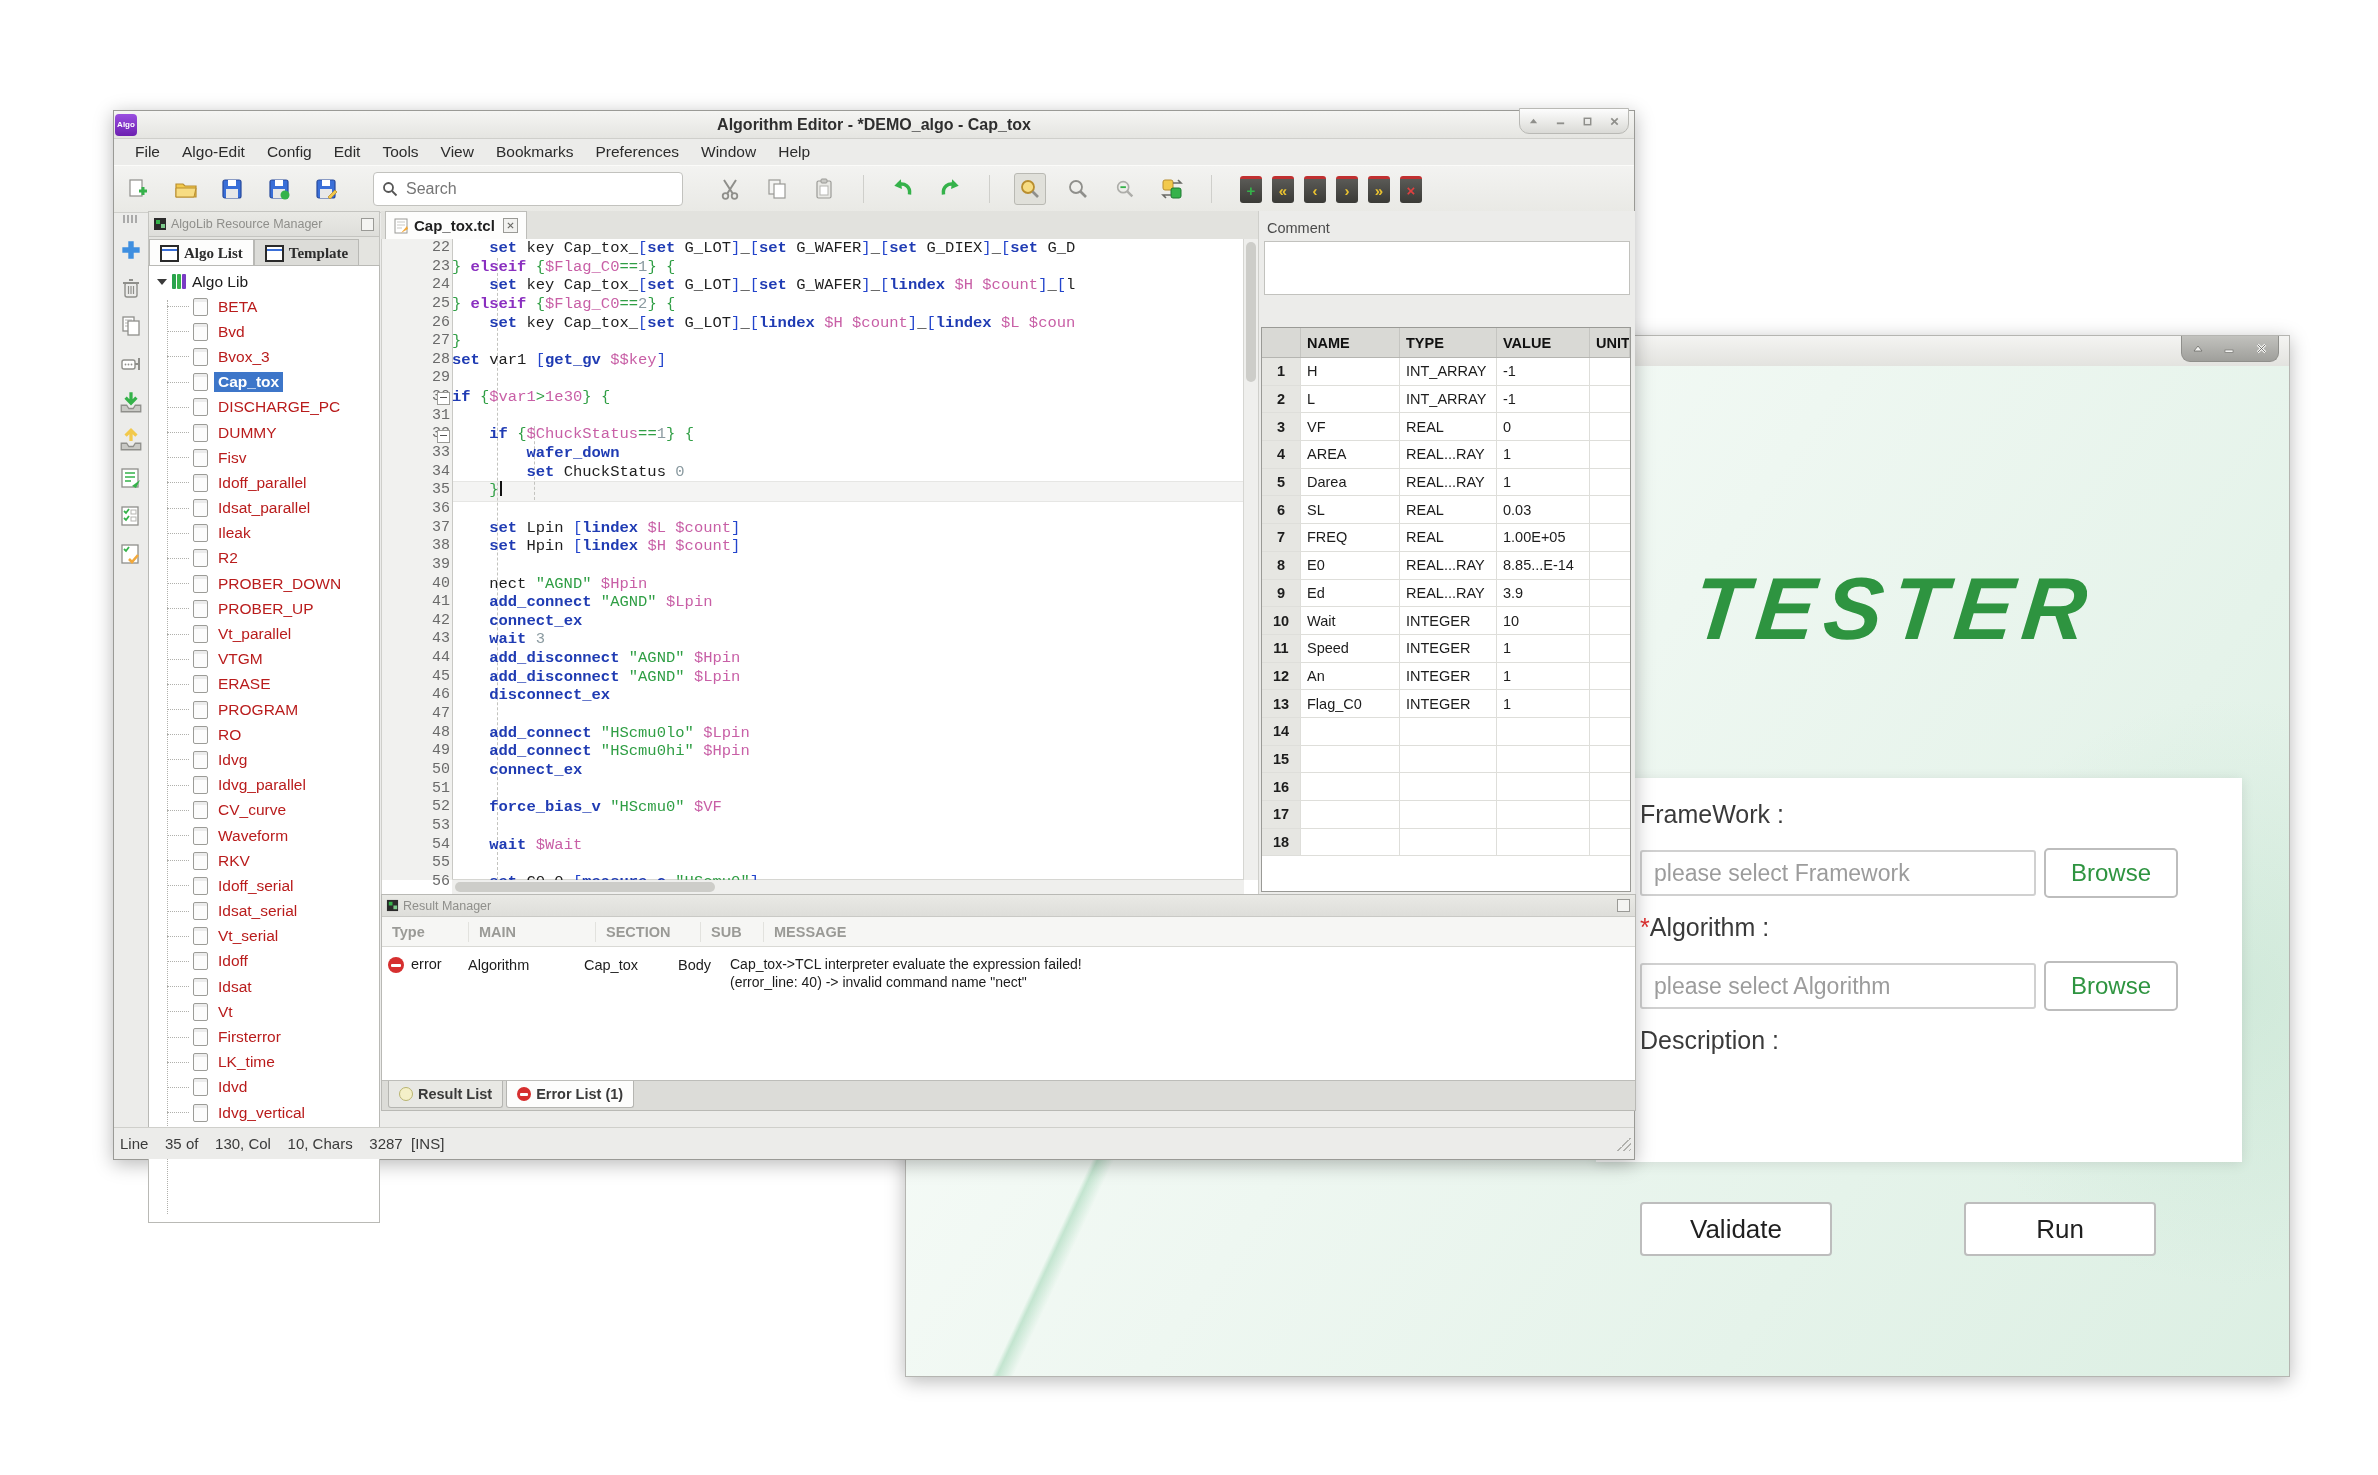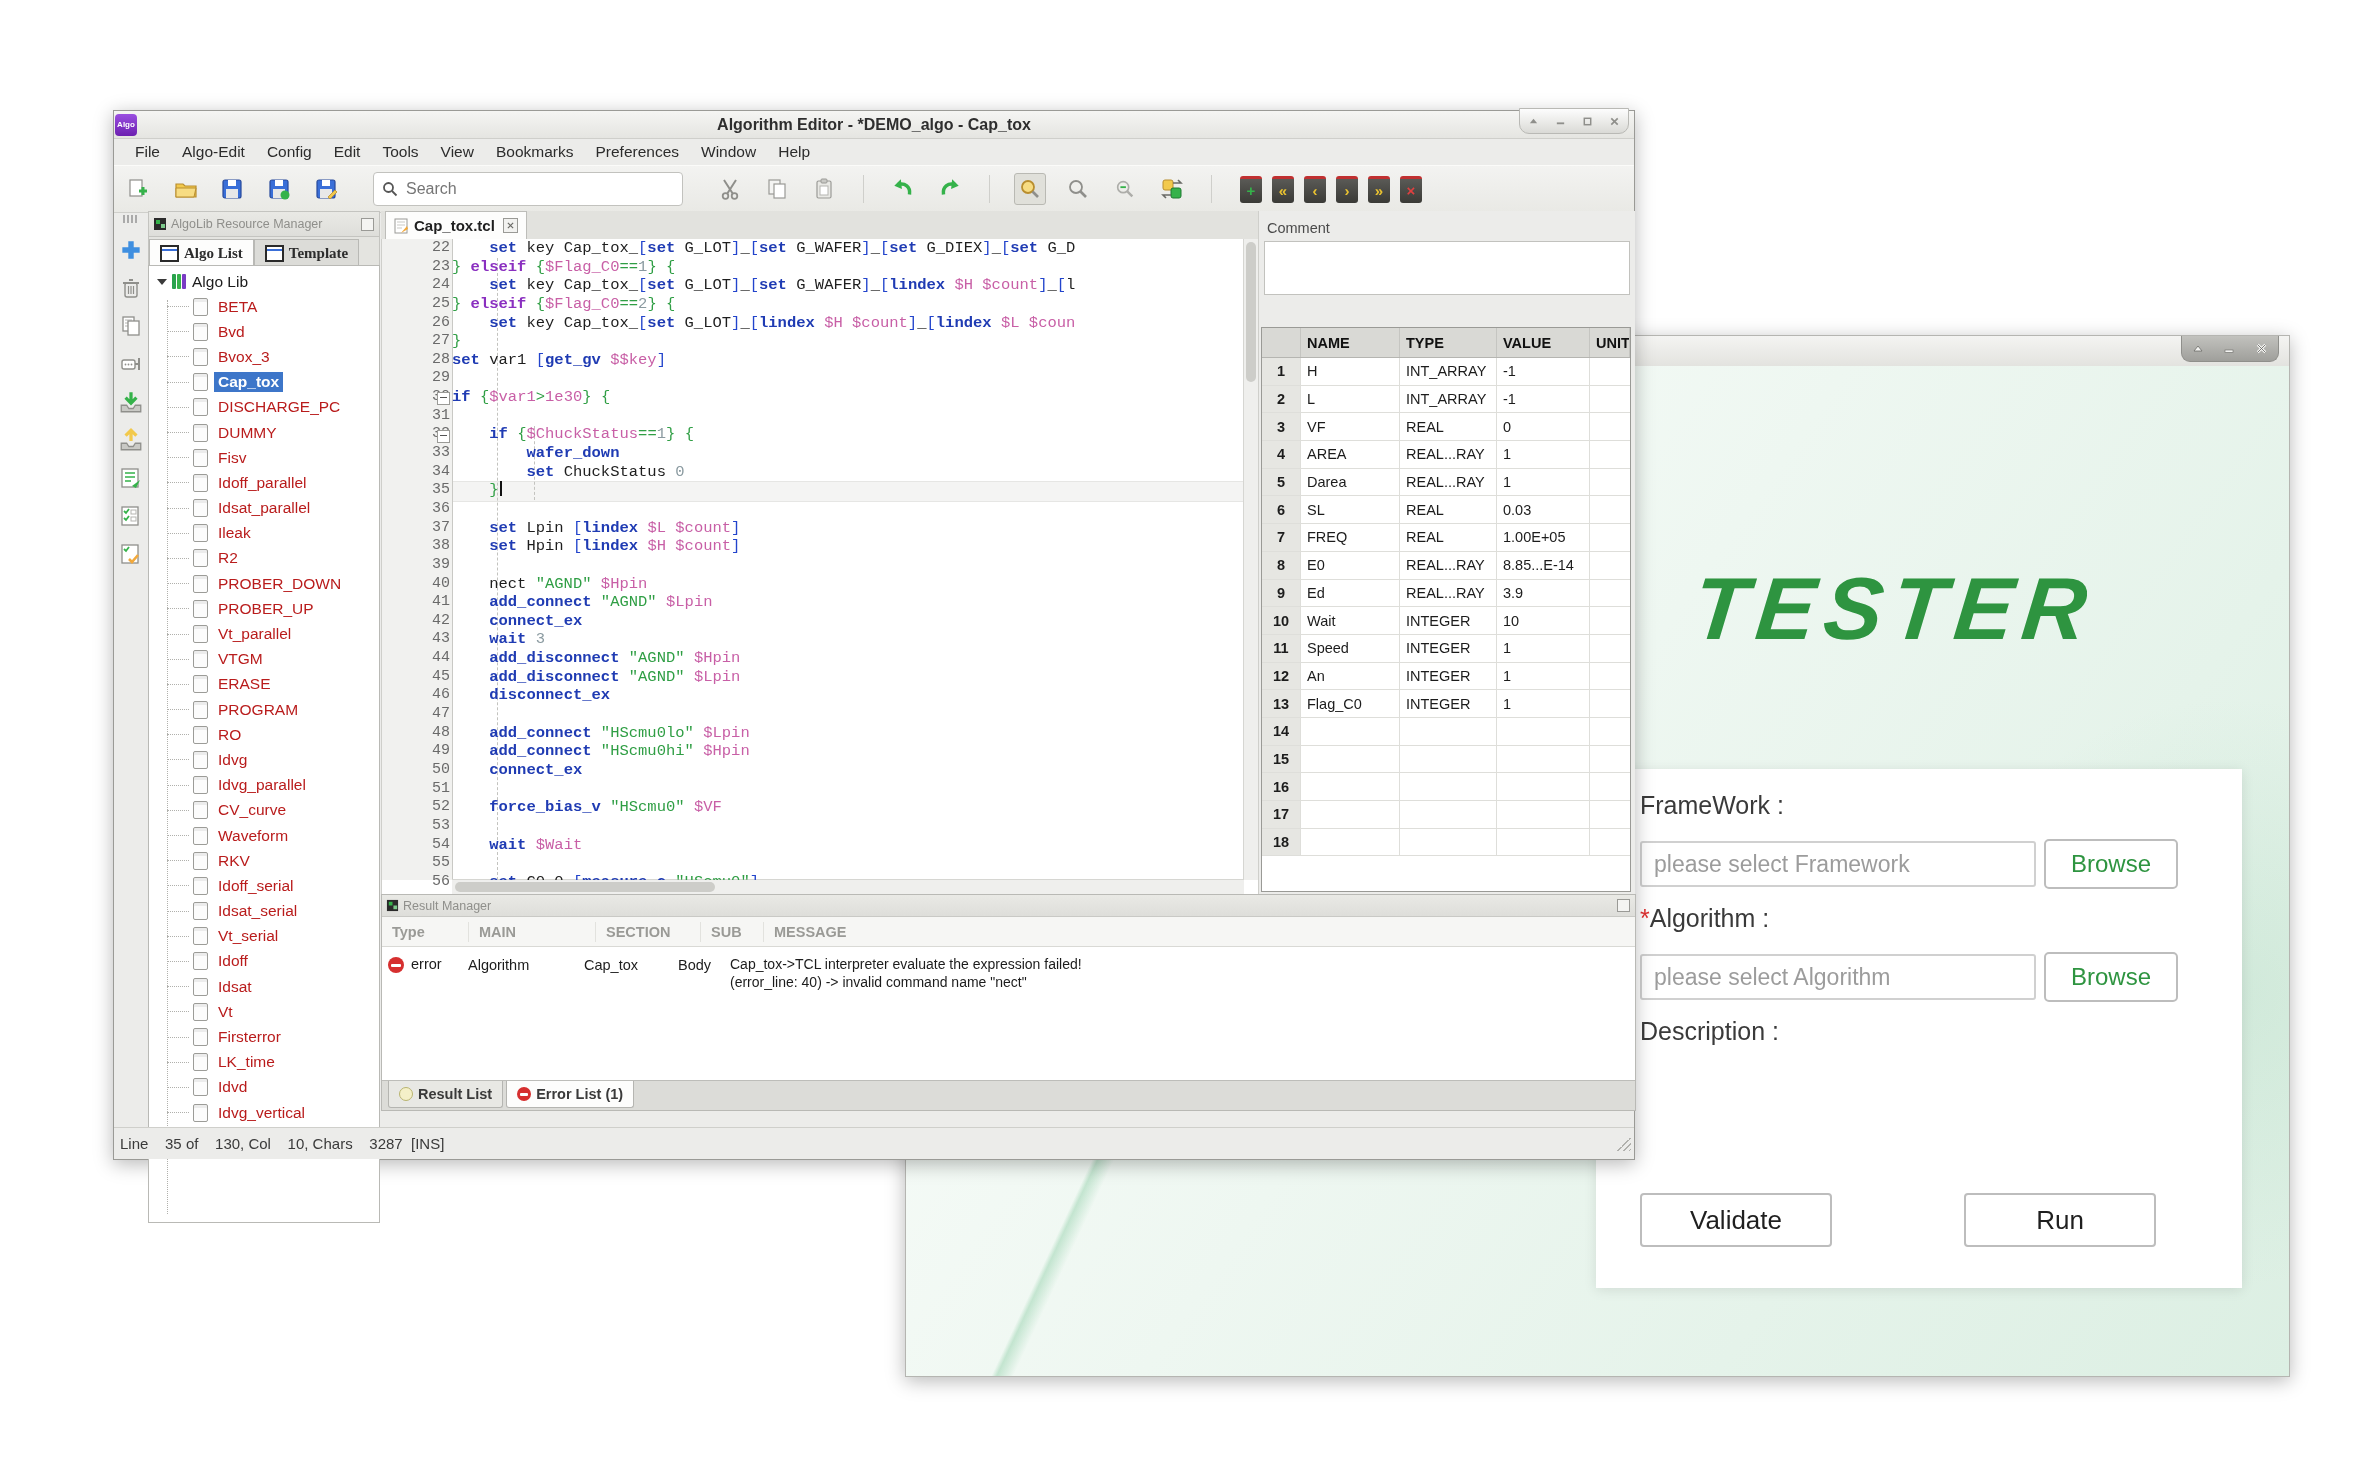--- a/index.html
+++ b/index.html
@@ -13,21 +13,21 @@
   .t-title{height:30px;background:linear-gradient(#f4f4f2,#e3e3df);border-bottom:1px solid #c4c4c0;position:relative;}
   .t-controls{position:absolute;right:10px;top:0;width:96px;height:25px;background:linear-gradient(#c2c2be,#9f9f9b);
               border:1px solid #8f8f8b;border-top:0;border-radius:0 0 9px 9px;display:flex;align-items:center;justify-content:space-around;}
   .t-body{position:absolute;left:0;right:0;top:30px;bottom:0;overflow:hidden;
      background:
        radial-gradient(420px 420px at 96% 62%, rgba(160,210,180,.25), rgba(160,210,180,0) 70%),
        linear-gradient(115deg, rgba(255,255,255,0) 30%, rgba(140,205,165,.45) 30.3%, rgba(140,205,165,0) 31.2%),
        linear-gradient(125deg,#fcfefc 0%,#eef7f1 45%,#dcefe3 100%);}
   .t-logo{position:absolute;left:788px;top:192px;font-size:88px;font-weight:bold;font-style:italic;
           color:#2e9440;letter-spacing:9px;transform:skewX(-6deg);}
-  .t-form{position:absolute;left:690px;top:403px;width:646px;height:519px;background:#fff;box-shadow:0 2px 12px rgba(0,0,0,.10);}
+  .t-form{position:absolute;left:690px;top:412px;width:646px;height:384px;background:#fff;box-shadow:0 2px 12px rgba(0,0,0,.10);}
   .t-label{position:absolute;left:44px;font-size:25px;color:#3a3a3a;}
   .t-star{color:#e03030;}
   .t-input{position:absolute;left:44px;width:368px;height:42px;border:2px solid #d0d0d0;border-radius:3px;
            font-size:23px;color:#333;padding:0 12px;font-family:"Liberation Sans",sans-serif;background:#fff;}
   .t-input::placeholder,.t-area::placeholder{color:#9c9c9c;}
   .t-browse{position:absolute;left:448px;width:130px;height:46px;background:#fff;border:2px solid #bdbdbd;border-radius:5px;
             color:#2e9440;font-size:24px;display:flex;align-items:center;justify-content:center;cursor:pointer;}
   .t-area{position:absolute;left:44px;width:494px;height:80px;border:2px solid #d0d0d0;border-radius:2px;resize:none;
           font-size:22px;padding:8px 12px;font-family:"Liberation Sans",sans-serif;color:#333;}
   .t-btn{position:absolute;width:192px;height:54px;background:#fff;border:2px solid #bdbdbd;border-radius:4px;

